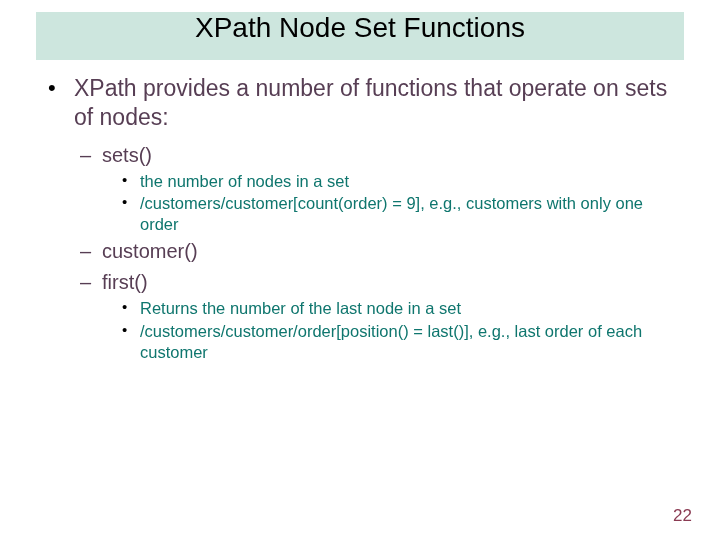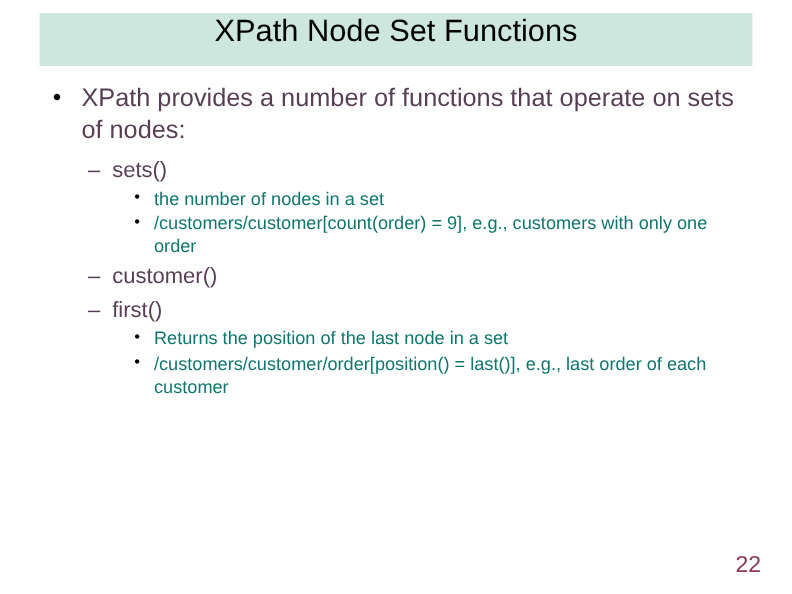--- a/index.html
+++ b/index.html
@@ -18,21 +18,21 @@
   .lvl2{margin:10px 0 0 4px}
   .lvl2>li{position:relative;padding-left:24px;font-size:20px;line-height:1.35;
            color:#573e54;margin-top:4px}
   .lvl2>li::before{content:"–";position:absolute;left:2px;top:0;color:#573e54}
   .lvl3{margin:2px 0 4px 18px}
   .lvl3>li{position:relative;padding-left:20px;font-size:16.5px;line-height:1.25;
            color:#0f766e;margin-top:2px}
   .lvl3>li::before{content:"•";position:absolute;left:2px;top:0;color:#000;
                    font-size:15px}
   .pagenum{position:absolute;right:28px;bottom:14px;color:#8a3a52;
-           font-size:21px;font-family:Verdana,Geneva,sans-serif}
+           font-size:17px;font-family:Verdana,Geneva,sans-serif}
 </style>
 </head>
 <body>
 
 <div class="title-band">
   <h1>XPath Node Set Functions</h1>
 </div>
 
 <ul class="lvl1">
   <li>
@@ -47,21 +47,21 @@
         </ul>
       </li>
 
       <li>
         <span>customer()</span>
       </li>
 
       <li>
         <span>first()</span>
         <ul class="lvl3">
-          <li>Returns the position of the last node in a set</li>
+          <li>Returns the number of the last node in a set</li>
           <li>/customers/customer/order[position() = last()], e.g., last order of each customer</li>
         </ul>
       </li>
 
     </ul>
   </li>
 </ul>
 
 <div class="pagenum">22</div>
 

